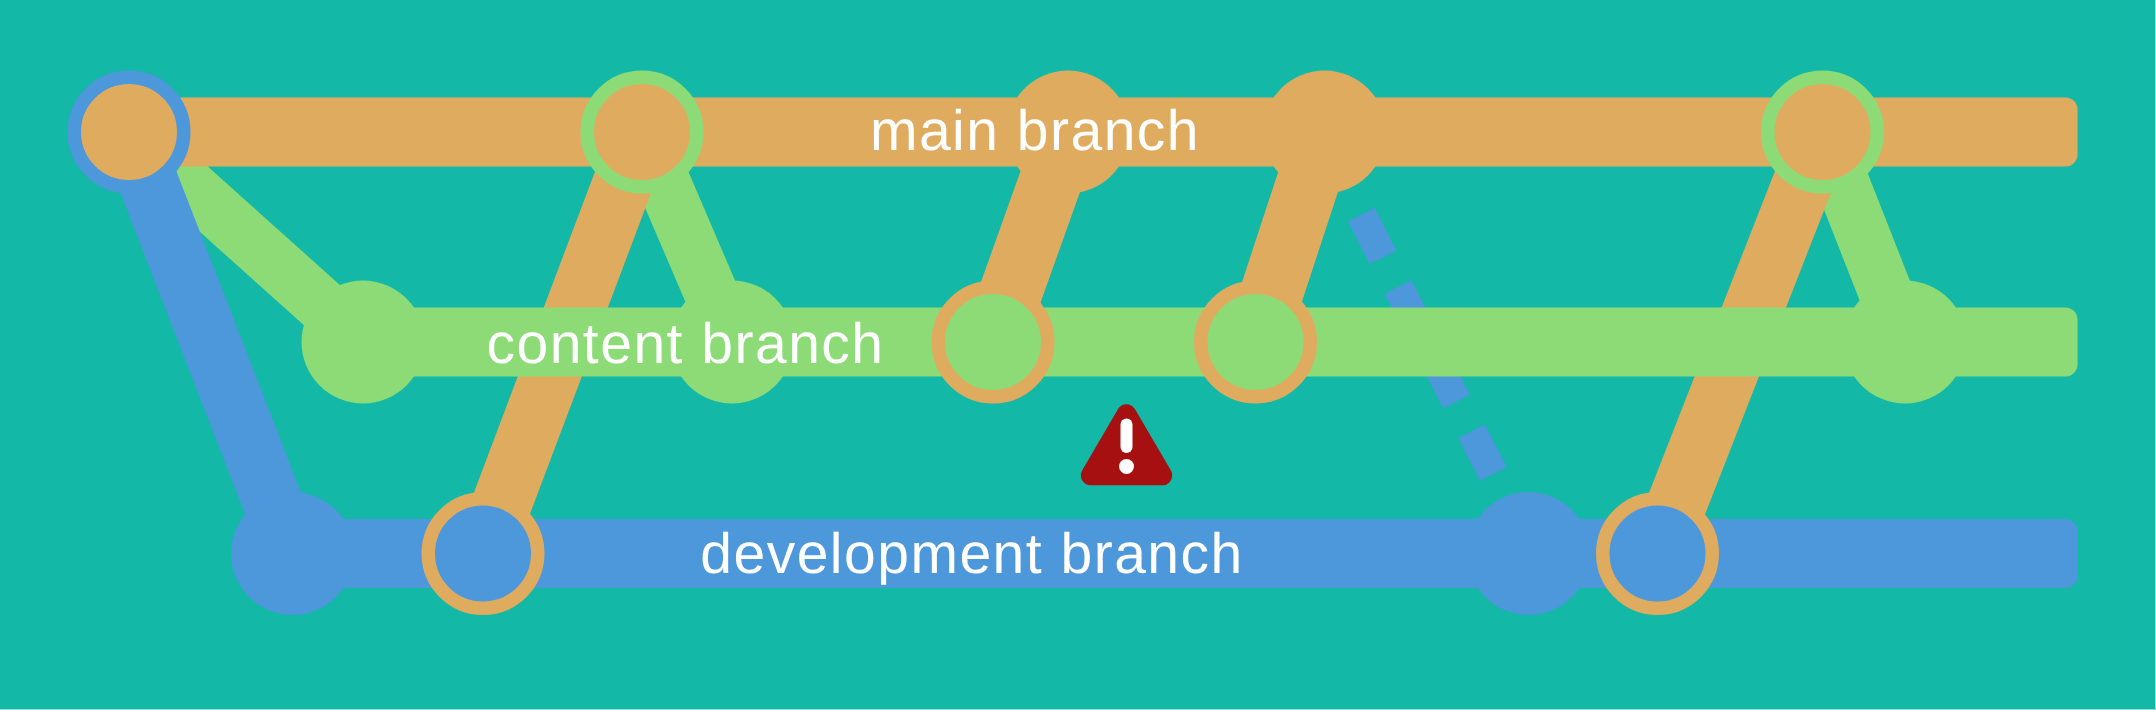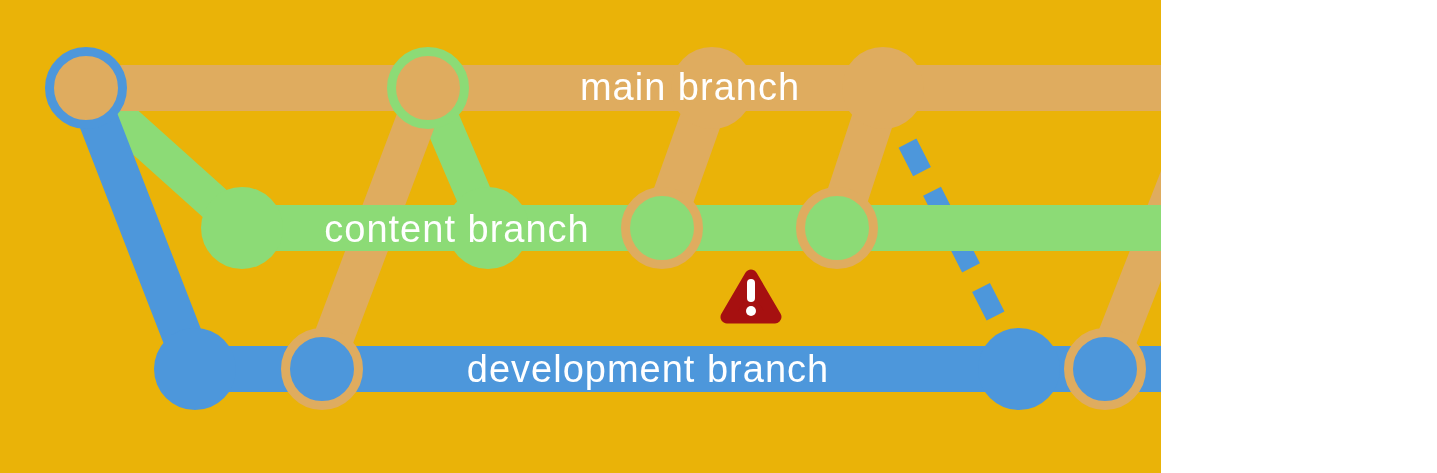--- a/index.html
+++ b/index.html
@@ -1,20 +1,20 @@
 <!DOCTYPE html>
 <html><head>
 <meta charset="utf-8">
 <style>
   html,body{margin:0;padding:0;background:#ffffff;}
   .stage{
     position:relative;
-    width:1161px;
+    width:1437px;
     height:473px;
-    background:#eab308;
+    background:#14b8a6;
     overflow:hidden;
     font-family:"Liberation Sans", sans-serif;
     text-decoration:underline;
   }
   .stage svg{display:block;width:1437px;height:473px;}
   text.band-label{
     font-family:"Liberation Sans", sans-serif;
     font-size:38px;
     letter-spacing:1px;
     fill:#ffffff;

